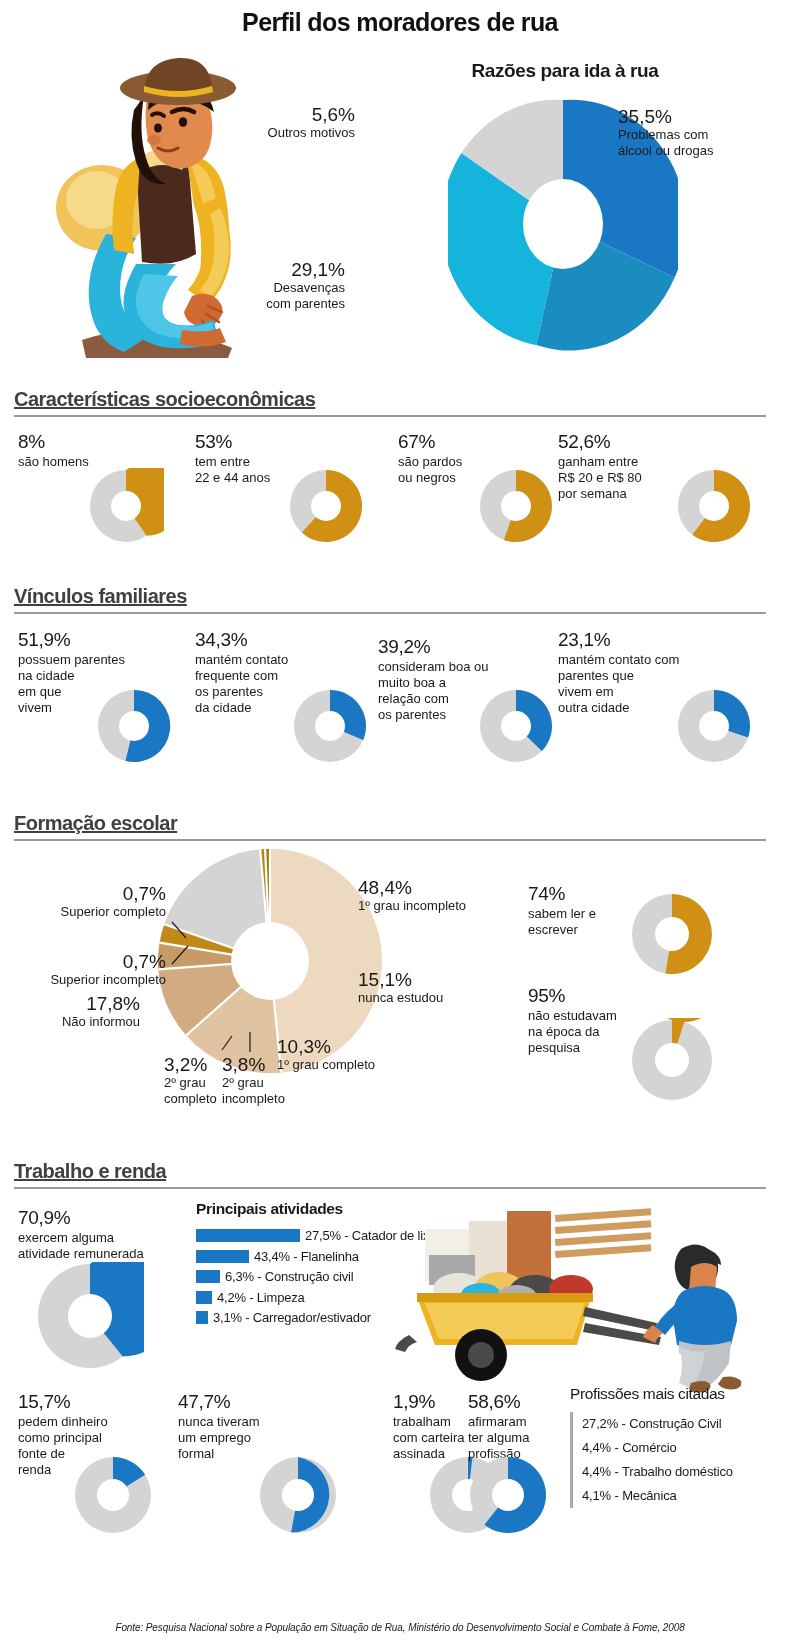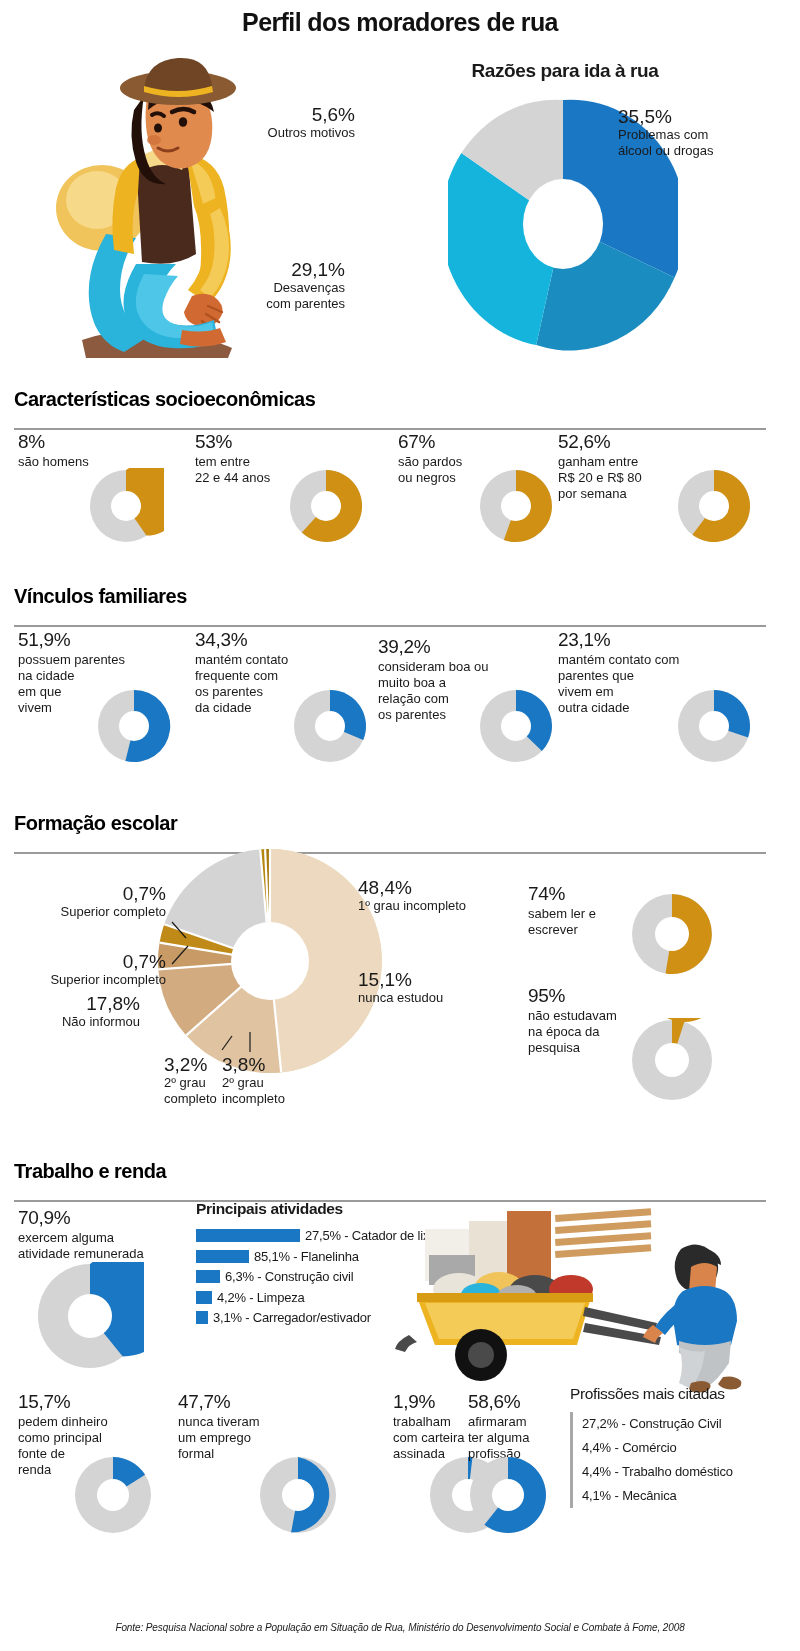--- a/index.html
+++ b/index.html
@@ -16,22 +16,22 @@
 
   
   .main-title{
     position:absolute;left:0;top:8px;width:800px;text-align:center;
     font-size:25px;font-weight:bold;letter-spacing:-0.6px;color:#111;
   }
 
   
   .section-head{position:absolute;width:752px;left:14px;}
   .section-head .st{
-    font-size:20px;font-weight:bold;letter-spacing:-0.5px;color:#000000;
-    padding-bottom:16px;display:inline-block;
+    font-size:20px;font-weight:bold;letter-spacing:-0.5px;color:#404040;
+    padding-bottom:3px;display:inline-block;text-decoration:underline;
   }
   .section-head .rule{
     height:2px;background:#9a9a9a;width:100%;margin-top:1px;
   }
 
   
   #reasons-wrap{position:absolute;left:400px;top:60px;width:400px;height:300px;}
   #reasons-title{
     position:absolute;left:0;top:0;width:330px;text-align:center;
     font-size:19px;font-weight:bold;letter-spacing:-0.4px;
@@ -306,20 +306,24 @@
   </svg>
 
   <div class="lbl" style="left:358px;top:878px;width:180px;">
     <div class="v">48,4%</div>
     <div class="t ml">1º grau incompleto</div>
   </div>
   <div class="lbl" style="left:358px;top:970px;width:170px;">
     <div class="v">15,1%</div>
     <div class="t ml">nunca estudou</div>
   </div>
+  <div class="lbl" style="left:277px;top:1037px;width:150px;">
+    <div class="v">10,3%</div>
+    <div class="t ml">1º grau completo</div>
+  </div>
   <div class="lbl" style="left:222px;top:1055px;width:80px;">
     <div class="v">3,8%</div>
     <div class="t ml">2º grau<br>incompleto</div>
   </div>
   <div class="lbl" style="left:164px;top:1055px;width:70px;">
     <div class="v">3,2%</div>
     <div class="t ml">2º grau<br>completo</div>
   </div>
   <div class="lbl" style="left:-10px;top:994px;width:150px;text-align:right;">
     <div class="v">17,8%</div>
@@ -386,21 +390,21 @@
 
   <div style="position:absolute;left:196px;top:1200px;width:260px;">
     <div style="font-size:15.5px;font-weight:bold;letter-spacing:-0.35px;margin-bottom:9px;">Principais atividades</div>
     <div>
       <div class="bar-row">
         <span class="bar" style="width:104px;"></span>
         <span class="bar-label">27,5% - Catador de lixo</span>
       </div>
       <div class="bar-row">
         <span class="bar" style="width:53px;"></span>
-        <span class="bar-label">85,1% - Flanelinha</span>
+        <span class="bar-label">43,4% - Flanelinha</span>
       </div>
       <div class="bar-row">
         <span class="bar" style="width:24px;"></span>
         <span class="bar-label">6,3% - Construção civil</span>
       </div>
       <div class="bar-row">
         <span class="bar" style="width:16px;"></span>
         <span class="bar-label">4,2% - Limpeza</span>
       </div>
       <div class="bar-row">

